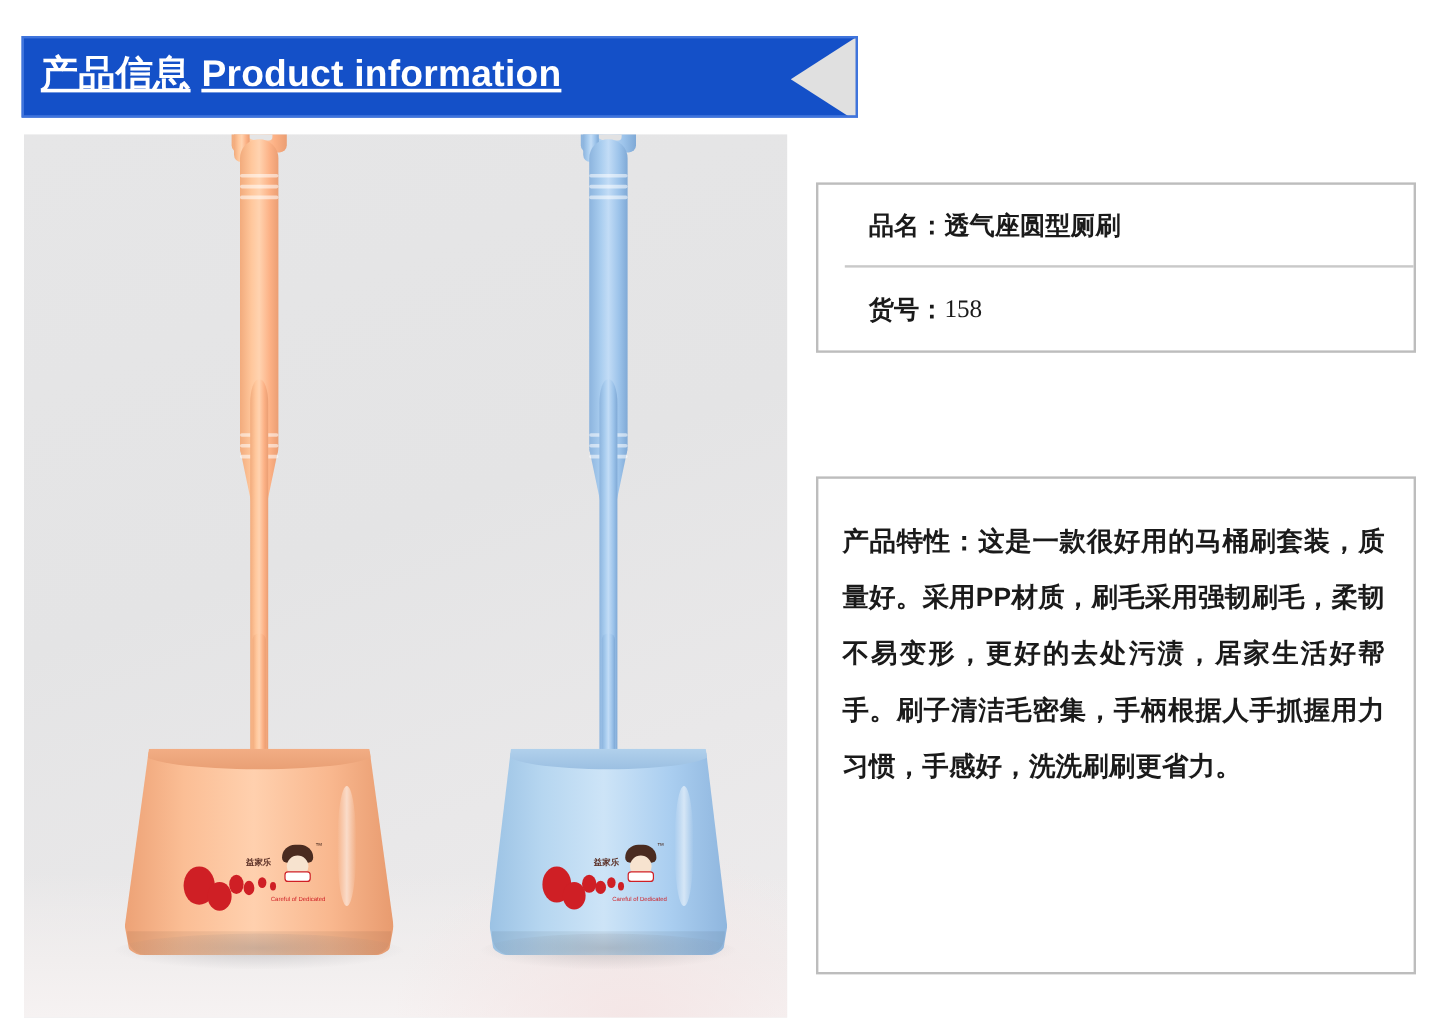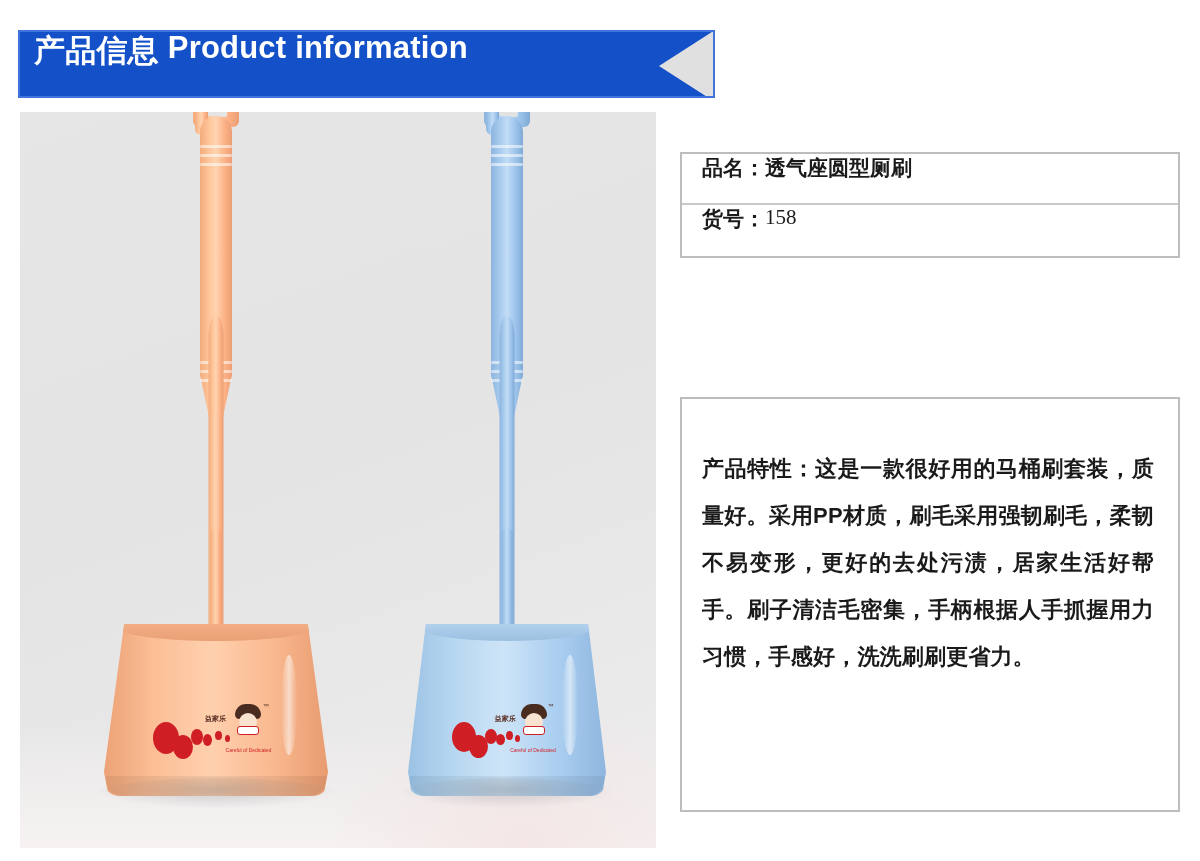--- a/index.html
+++ b/index.html
@@ -31,26 +31,27 @@
     position: absolute;
     right: -2px; top: -2px;
     width: 56px; height: 72px;
     background: #e0e0e0;
     clip-path: polygon(100% 0, 100% 100%, 0 50%);
   }
   .banner-title {
     position: absolute;
     left: 16px; top: 0;
     height: 64px;
-    display: flex; align-items: flex-start;
+    display: flex; align-items: center;
     color: #ffffff;
     font-size: 31px;
     font-weight: bold;
     letter-spacing: 0.2px;
     white-space: nowrap;
+    text-decoration: underline;
   }
   .banner-title .cn { font-size: 31px; }
   .banner-title .en { font-size: 31px; margin-left: 9px; }
 
   
   .photo {
     position: absolute;
     left: 20px; top: 112px;
     width: 636px; height: 736px;
     background: linear-gradient(160deg,#e6e6e7 0%, #e4e4e5 45%, #eeeced 100%);
@@ -252,24 +253,25 @@
 
   
   .spec-table {
     position: absolute;
     left: 680px; top: 152px;
     width: 500px;
     border: 2px solid #bdbdbd;
     background: #ffffff;
   }
   .spec-row {
-    height: 51px;
-    display: flex; align-items: flex-start;
+    height: 69px;
+    display: flex; align-items: center;
     padding-left: 20px;
     border-bottom: 2px solid #c9c9c9;
+    margin-left: 22px;
   }
   .spec-row:last-child { border-bottom: none; }
   .spec-label {
     font-size: 21px; font-weight: bold; color: #1a1a1a;
     white-space: nowrap;
   }
   .spec-value {
     font-size: 21px; color: #1a1a1a;
     font-family: "Liberation Serif", "DejaVu Serif", serif;
     white-space: nowrap;
@@ -278,21 +280,21 @@
     font-family: "Liberation Sans", "DejaVu Sans", sans-serif;
     font-weight: bold;
   }
 
   .desc-box {
     position: absolute;
     left: 680px; top: 397px;
     width: 500px; height: 415px;
     border: 2px solid #bdbdbd;
     background: #ffffff;
-    padding: 46px 24px 0 20px;
+    padding: 28px 24px 0 20px;
   }
   .desc-text {
     font-size: 22px;
     line-height: 47px;
     color: #1a1a1a;
     font-weight: bold;
     text-align: justify;
     letter-spacing: 0.2px;
   }
 </style>

